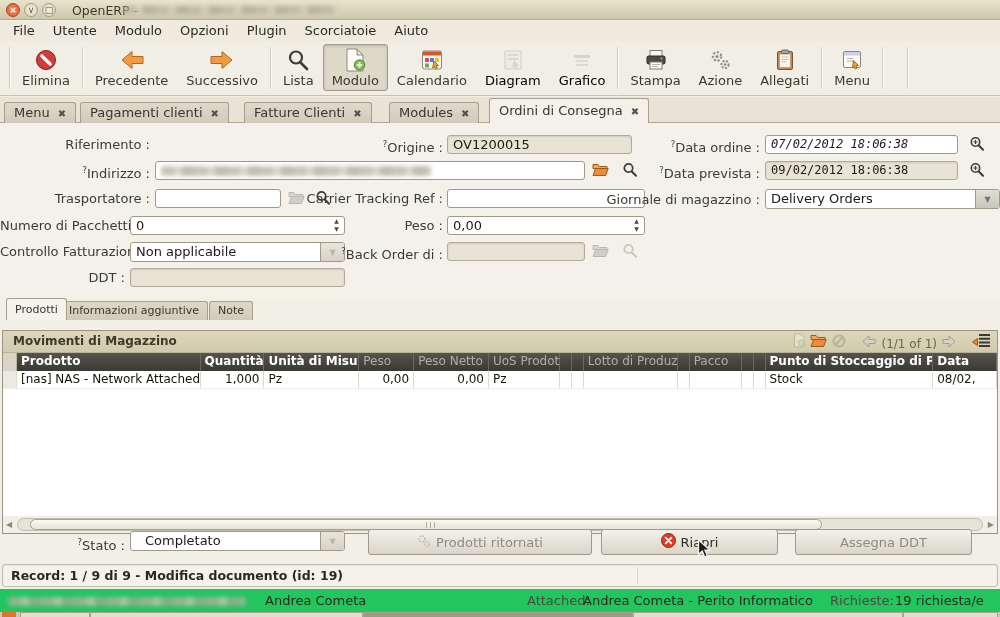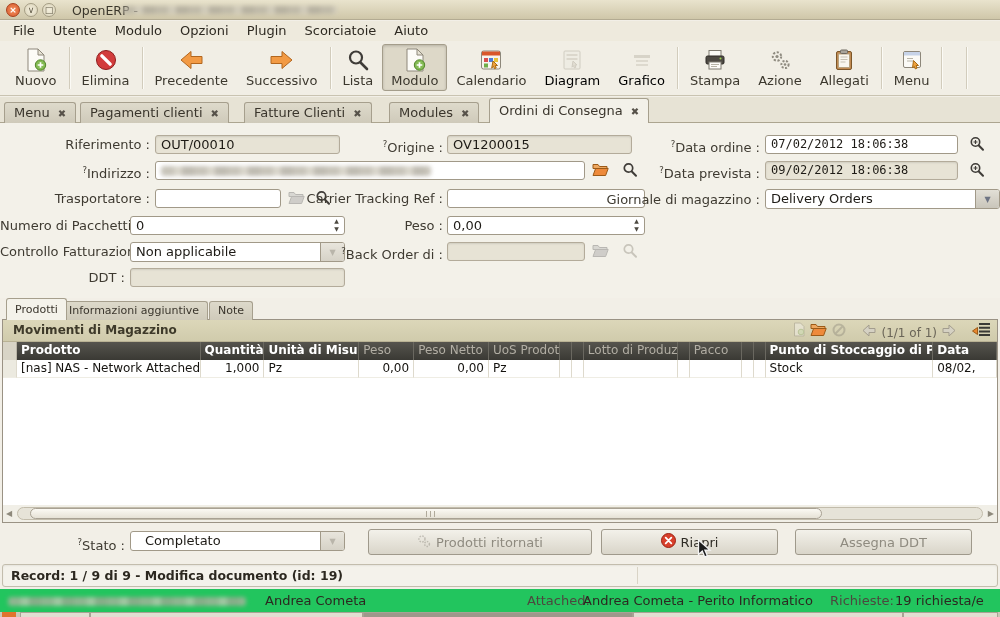--- a/index.html
+++ b/index.html
@@ -58,21 +58,21 @@
   .combo.disabled .cbtn { color:#b9b5aa; background:linear-gradient(#e8e5dc,#d6d2c7); }
   .spin { position:absolute; height:19px; border:1px solid #a19988; border-radius:3px; background:#fff; }
   .spin .sval { position:absolute; left:5px; top:0; font-size:13px; line-height:17px; color:#1d1a15; }
   .spin .sarrows { position:absolute; right:2px; top:0; width:11px; height:17px; font-size:6px; line-height:8px;
     text-align:center; color:#4c4840; }
   
   .nbtab { position:absolute; height:19px; top:301px; background:linear-gradient(#ddd9ca,#cfcaba);
     border:1px solid #a69f8d; border-bottom:none; border-radius:3px 3px 0 0;
     font-size:11px; color:#3a352c; line-height:18px; padding:0 8px; z-index:2; white-space:nowrap; }
   .nbtab.active { top:298px; height:22px; line-height:21px; background:#f4f2ea; z-index:4; }
-  .nbbody { position:absolute; left:2px; top:319px; width:996px; height:204px;
+  .nbbody { position:absolute; left:2px; top:330px; width:996px; height:204px;
     border:1px solid #9a9284; background:#fff;padding-left:17px; }
   .listhead { position:absolute; left:0; top:0; width:994px; height:22px;
     background:linear-gradient(#dcd7b9,#d0cbac); border-bottom:1px solid #b9b294;
     font-size:12px; font-weight:bold; color:#3e3a2a; line-height:21px; padding-left:10px; }
   .lh-icons { position:absolute; right:6px; top:2px; display:flex; align-items:center; gap:5px; }
   .pager { font-size:12px; font-weight:normal; color:#6a6558; }
   .grid { position:absolute; left:0; top:22px; width:994px; }
   .grow { display:flex; height:18px; }
   .gh { background:linear-gradient(#56544e,#3a3934); }
   .gc { height:18px; font-size:12px; line-height:17px; padding:0 4px; overflow:hidden; white-space:nowrap; }
@@ -131,31 +131,20 @@
     <span class="menu-item">File</span>
     <span class="menu-item">Utente</span>
     <span class="menu-item">Modulo</span>
     <span class="menu-item">Opzioni</span>
     <span class="menu-item">Plugin</span>
     <span class="menu-item">Scorciatoie</span>
     <span class="menu-item">Aiuto</span>
   </div>
 
   <div class="toolbar">
-    <div class="tbtn">
-      <span class="ticon">
-          <svg width="22" height="24" viewBox="0 0 22 24">
-            <path d="M3 1h10l6 6v16H3z" fill="#fcfbf7" stroke="#8d877a"></path>
-            <path d="M13 1l6 6h-6z" fill="#e6e2d4" stroke="#8d877a"></path>
-            <circle cx="15.5" cy="17" r="5.2" fill="#84bb53" stroke="#53862b"></circle>
-            <path d="M15.5 14.2v5.6M12.7 17h5.6" stroke="#fff" stroke-width="1.7"></path>
-          </svg>
-        </span>
-      <span class="tlabel">Nuovo</span>
-    </div>
     <div class="tsep"></div>
     <div class="tbtn">
       <span class="ticon">
           <svg width="24" height="24" viewBox="0 0 24 24">
             <circle cx="12" cy="12" r="9.5" fill="#d23c3c" stroke="#8e1d1d"></circle>
             <rect x="4.5" y="10.3" width="15" height="3.4" rx="1.6" fill="#fff" transform="rotate(45 12 12)"></rect>
           </svg>
         </span>
       <span class="tlabel">Elimina</span>
     </div>
@@ -292,25 +281,24 @@
     <div class="mtab" style="left:4px;"><span>Menu</span><span class="x">✖</span></div>
     <div class="mtab" style="left:80px;"><span>Pagamenti clienti</span><span class="x">✖</span></div>
     <div class="mtab" style="left:244px;"><span>Fatture Clienti</span><span class="x">✖</span></div>
     <div class="mtab" style="left:389px;"><span>Modules</span><span class="x">✖</span></div>
     <div class="mtab active" style="left:489px;"><span>Ordini di Consegna</span><span class="x">✖</span></div>
   </div>
 
   <div class="formarea">
 
     <span class="lbl" style="left:0; top:12px; width:150px;">Riferimento :</span>
-    <div class="fld ro" style="left:155px; top:12px; width:185px;">OUT/00010</div>
     <span class="lbl" style="left:340px; top:12px; width:103px;"><sup>?</sup><span>Origine :</span></span>
     <div class="fld ro" style="left:447px; top:12px; width:185px;">OV1200015</div>
     <span class="lbl" style="left:615px; top:12px; width:145px;"><sup>?</sup><span>Data ordine :</span></span>
-    <div class="fld mono" style="left:765px; top:12px; width:193px;">07/02/2012 18:06:38</div>
+    <div class="fld mono" style="left:765px; top:12px; width:193px;font-style:italic;">07/02/2012 18:06:38</div>
     <span class="ficon" style="left:969px; top:13px;"><svg width="16" height="16" viewBox="0 0 16 16">
           <circle cx="6.5" cy="6" r="4.2" fill="none" stroke="#3f3c38" stroke-width="1.6"></circle>
           <path d="M6.5 4v4M4.5 6h4" stroke="#3f3c38" stroke-width="1.2"></path>
           <path d="M9.8 9.5L14 13.8" stroke="#3f3c38" stroke-width="2" stroke-linecap="round"></path>
         </svg></span>
 
     <span class="lbl" style="left:0; top:38px; width:150px;"><sup>?</sup><span>Indirizzo :</span></span>
     <div class="fld" style="left:155px; top:38px; width:430px;">
       <div class="redact" style="position:absolute; left:5px; top:4px; width:270px; height:10px;"></div>
     </div>

